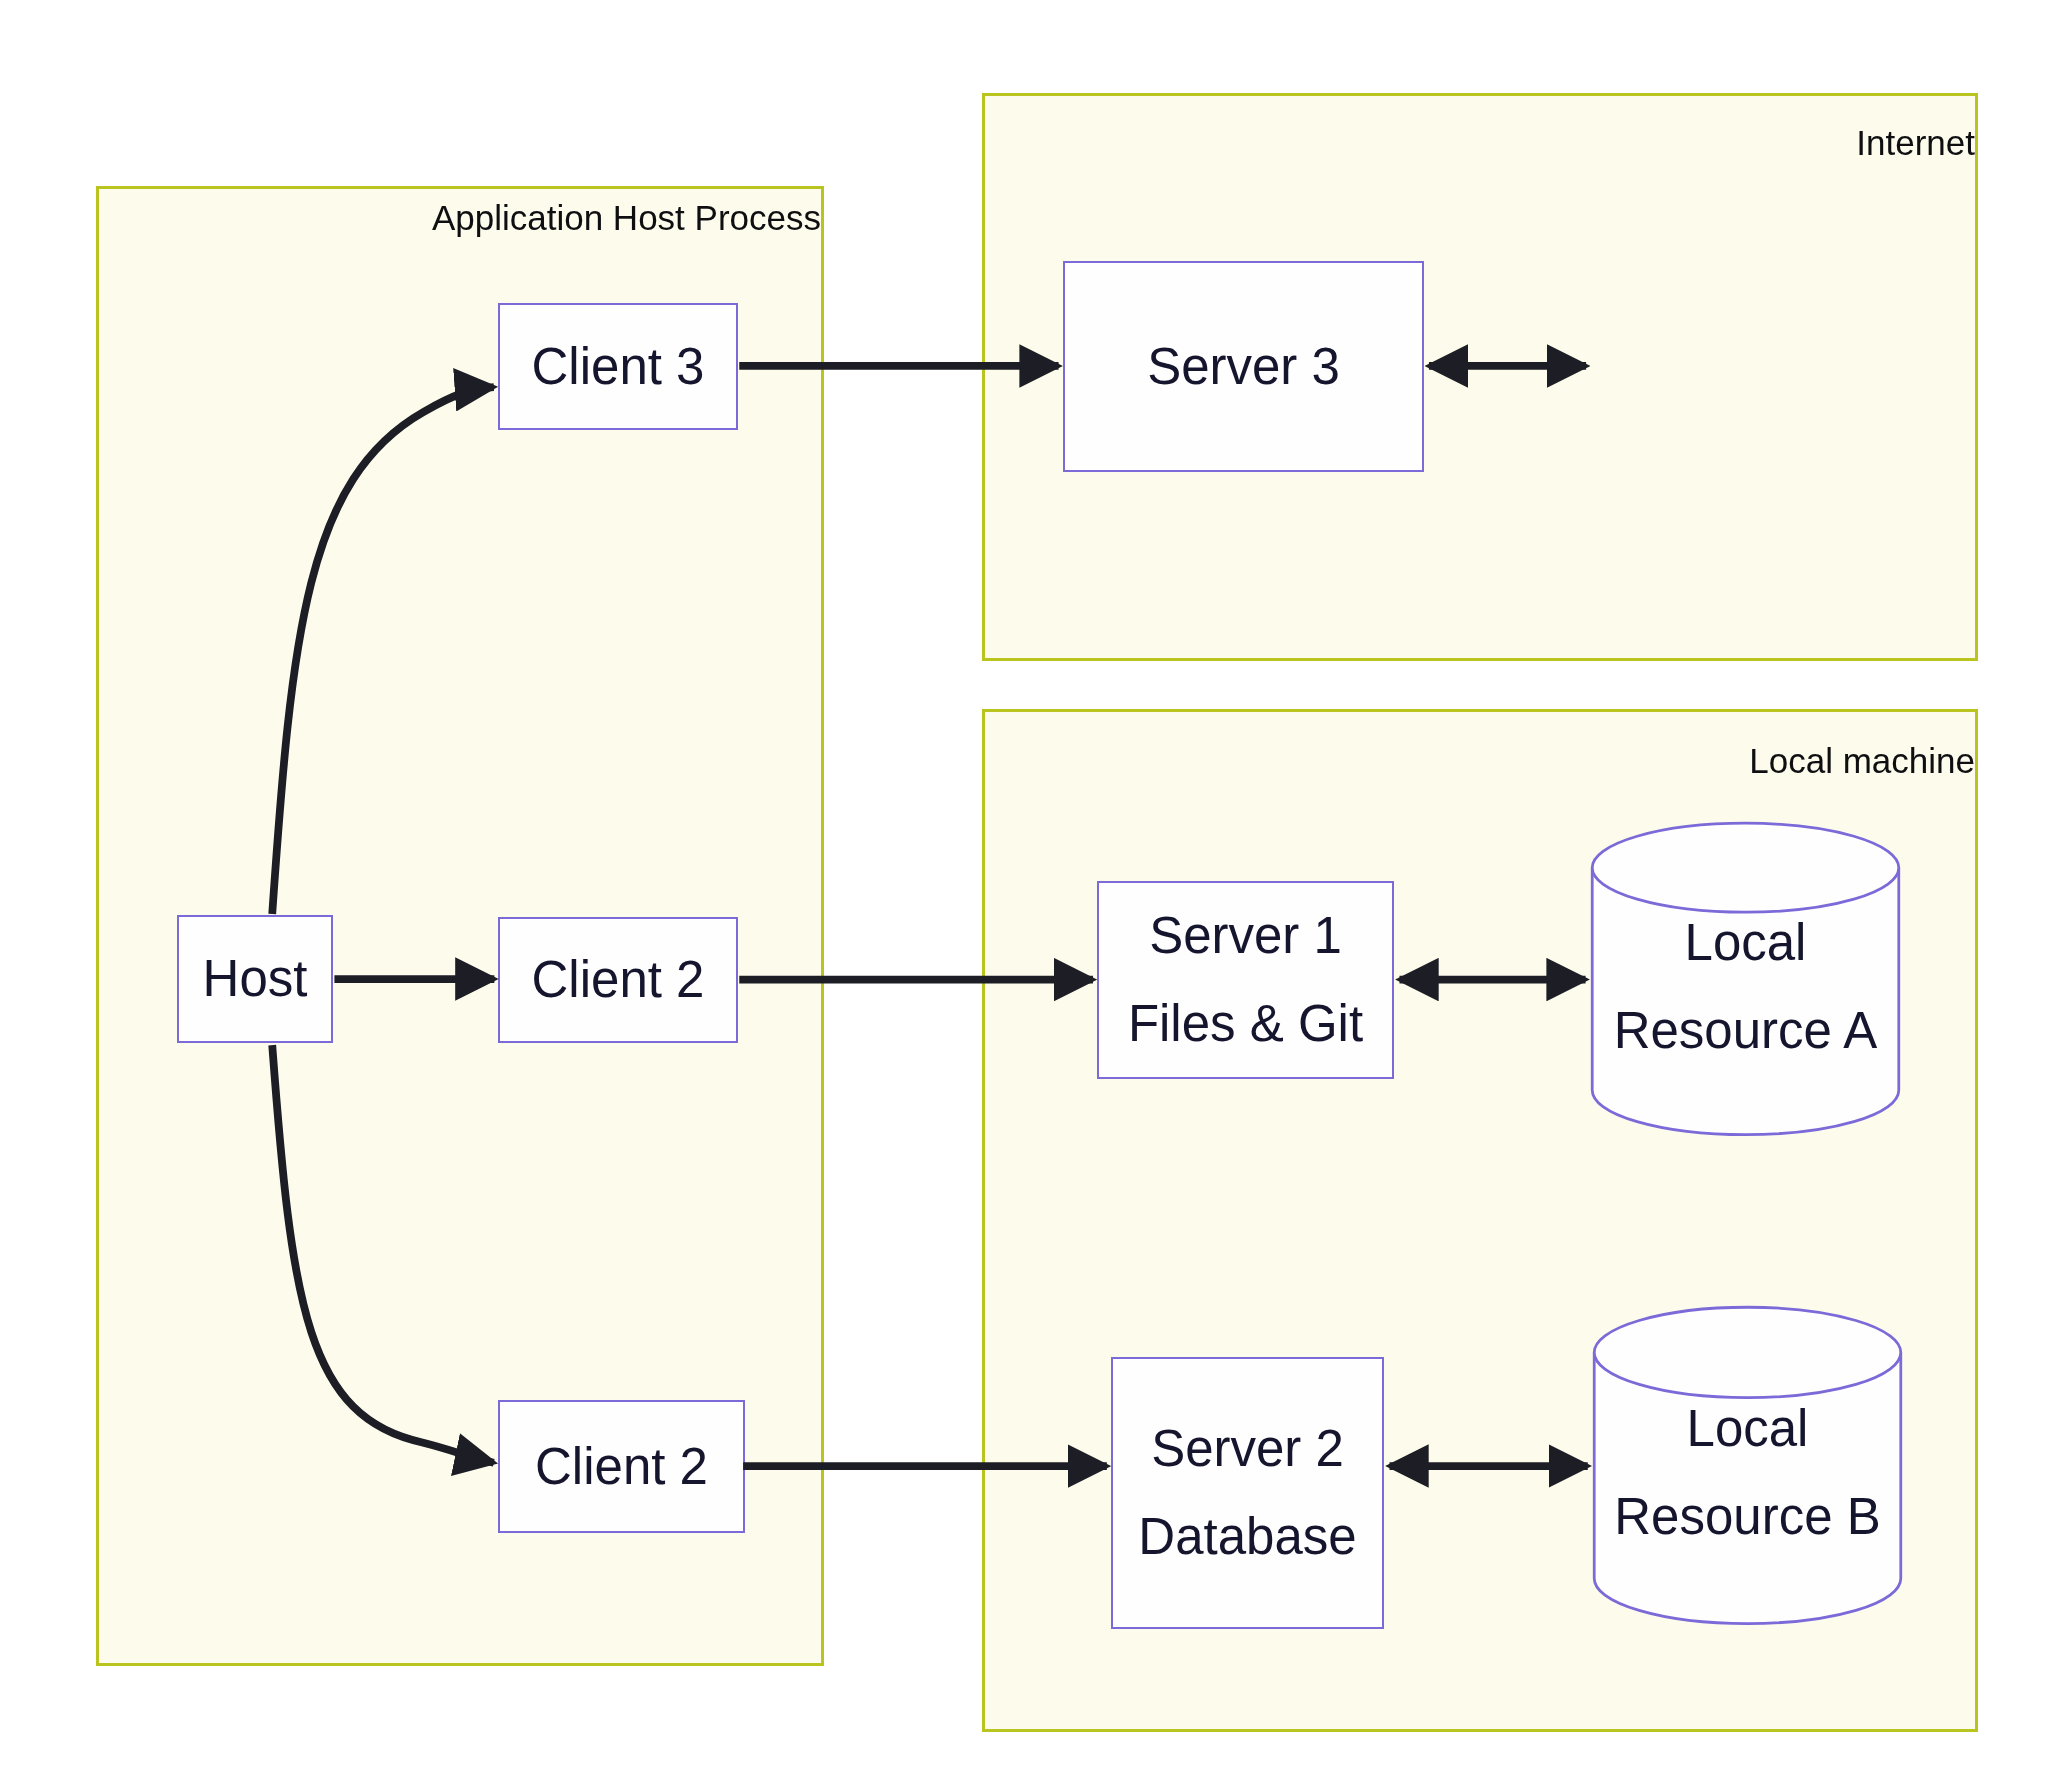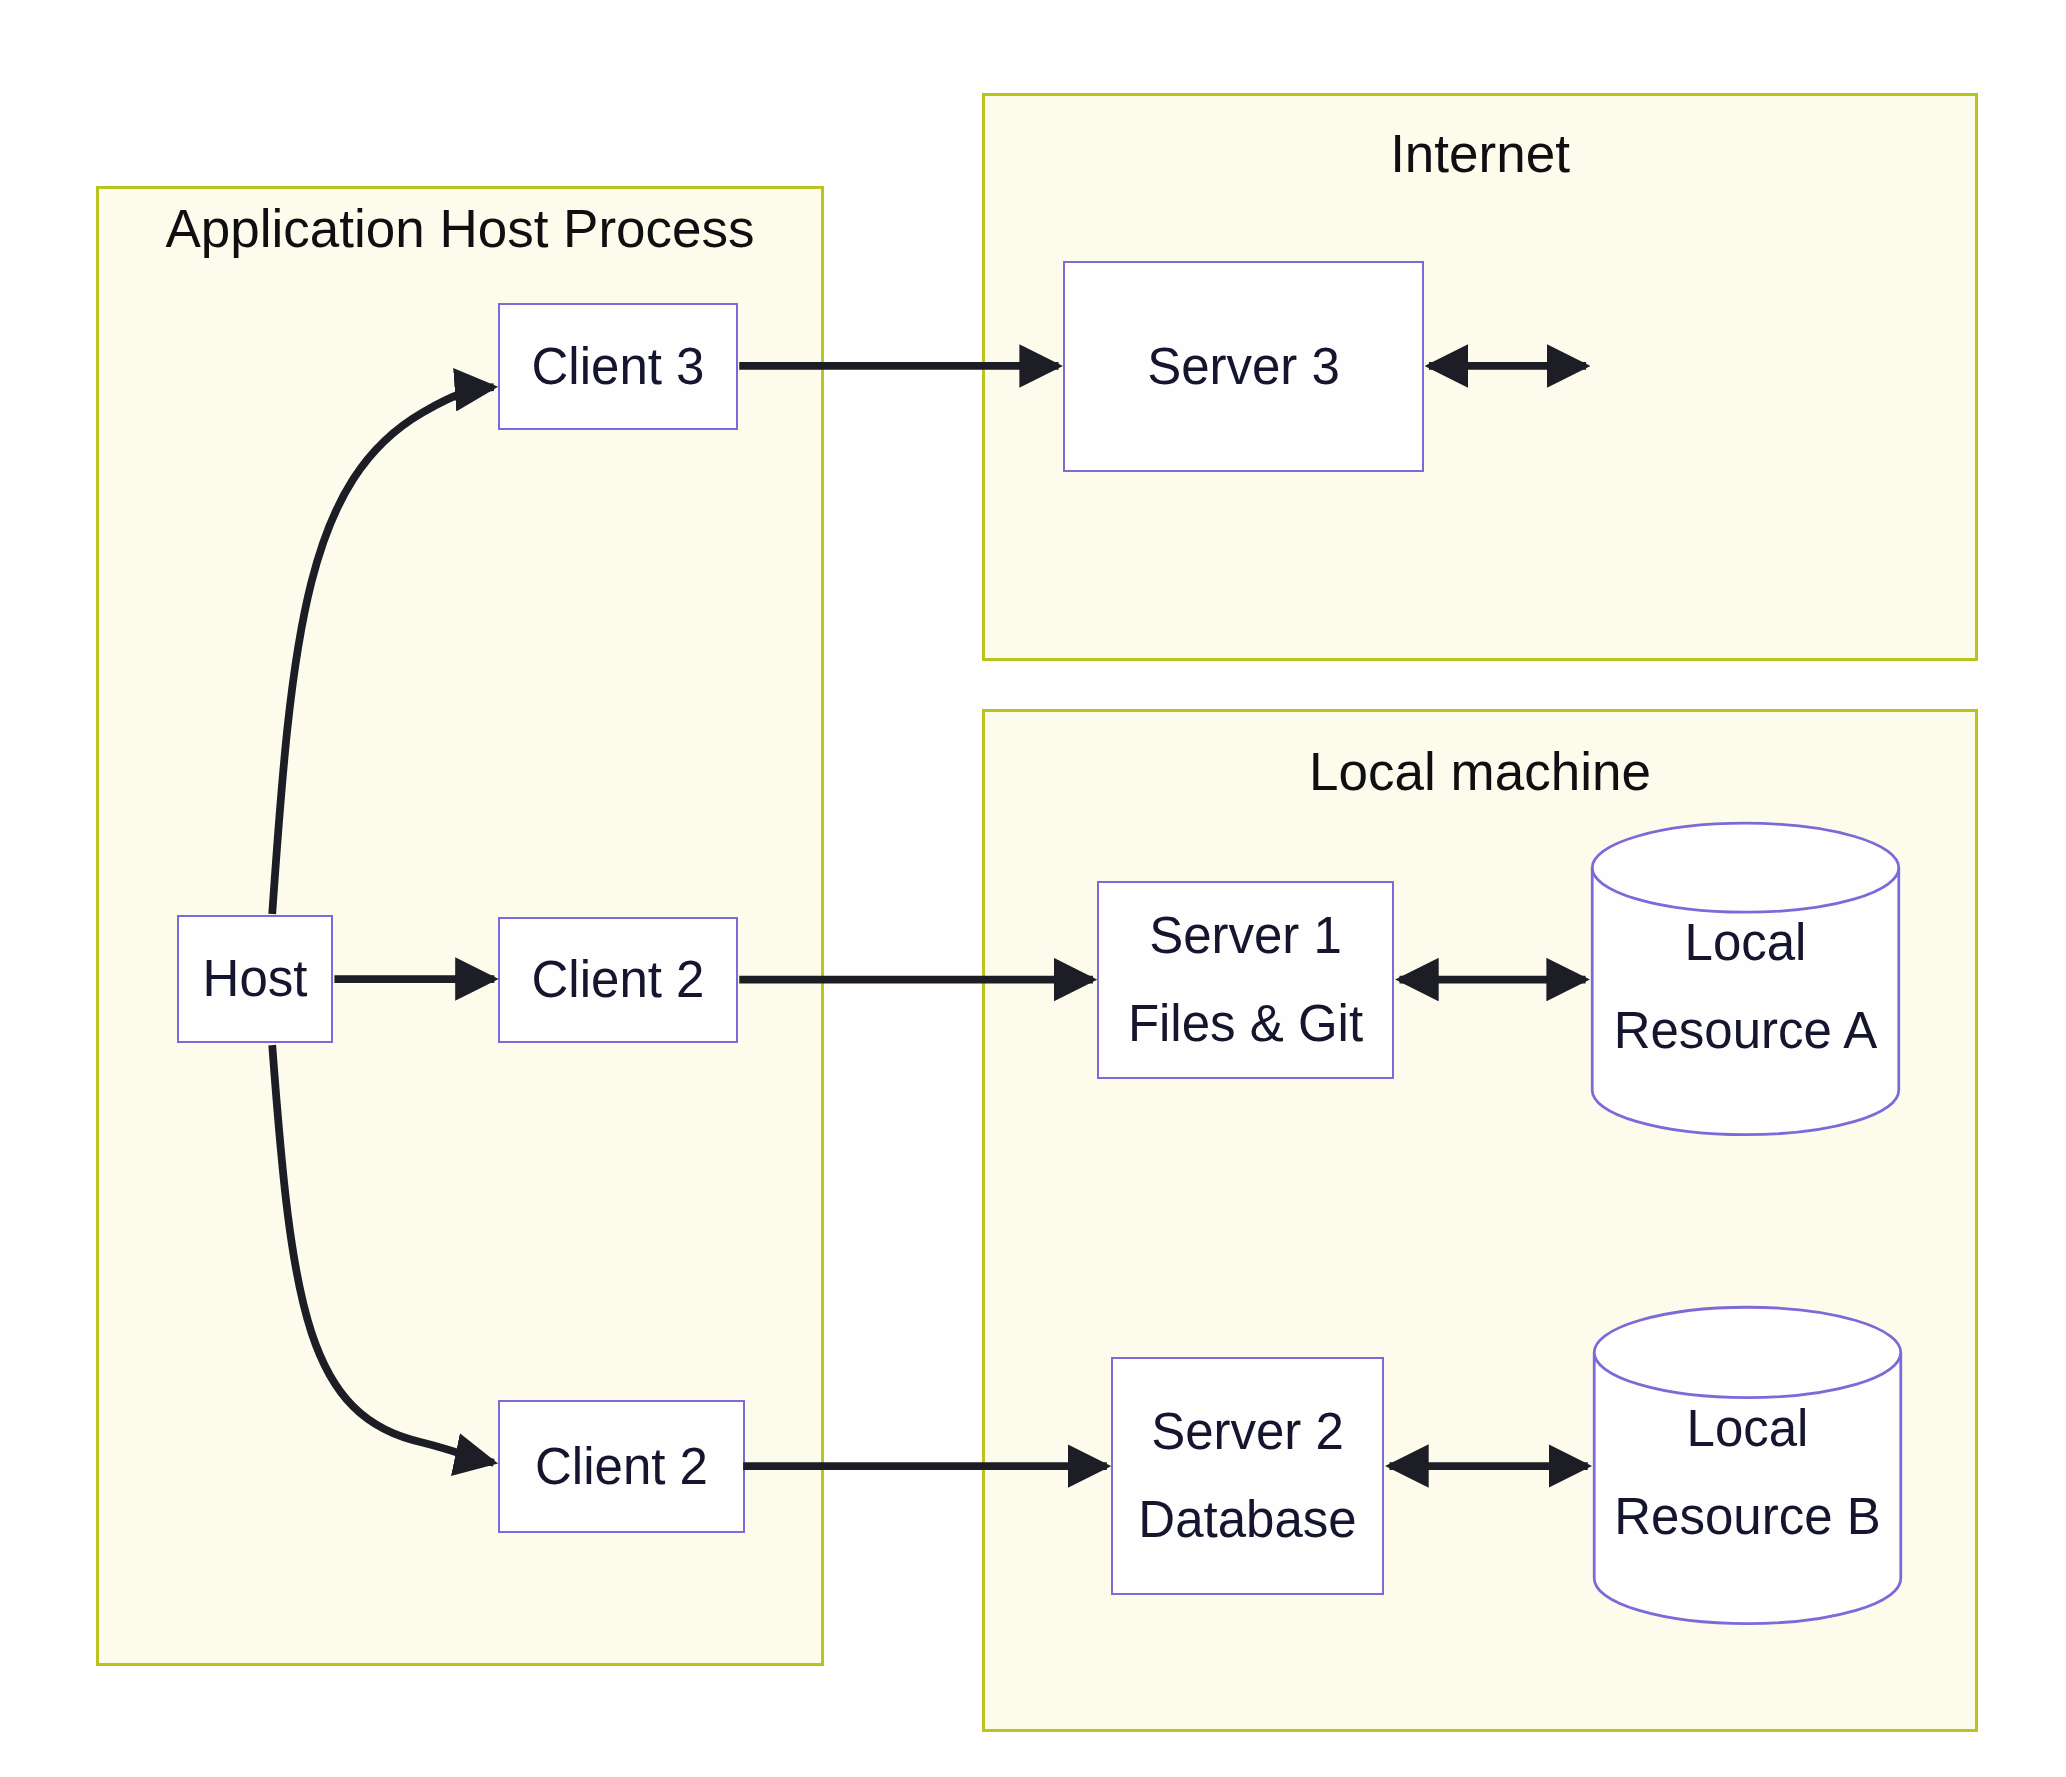--- a/index.html
+++ b/index.html
@@ -22,22 +22,22 @@
   .canvas{position:relative;width:2066px;height:1777px;}
 
   .container{
     position:absolute;
     background:var(--container-fill);
     border:3.3px solid var(--container-border);
     box-sizing:border-box;
   }
   .container-label{
     width:100%;
-    text-align:center;
-    font-size:53px;
+    text-align:right;
+    font-size:35px;
     color:var(--label-text);
   }
   .pad-app{padding-top:9px;}
   .pad-internet{padding-top:27px;}
   .pad-local{padding-top:29px;}
 
   .node{
     position:absolute;
     background:var(--node-fill);
     border:2.2px solid var(--node-border);
@@ -116,21 +116,21 @@
 
   <div class="node" style="left:1063px;top:261px;width:361px;height:211px;">
     <div class="node-line">Server 3</div>
   </div>
 
   <div class="node" style="left:1097px;top:881px;width:297px;height:198px;">
     <div class="node-line">Server 1</div>
     <div class="node-line">Files &amp; Git</div>
   </div>
 
-  <div class="node" style="left:1111px;top:1357px;width:273px;height:238px;">
+  <div class="node" style="left:1111px;top:1357px;width:273px;height:272px;">
     <div class="node-line">Server 2</div>
     <div class="node-line">Database</div>
   </div>
 
 
   <div class="cylinder" style="left:1590px;top:821px;width:311px;height:317px;">
     <svg class="cyl-svg" viewBox="0 0 560 570" preserveAspectRatio="none" aria-hidden="true">
       <path class="cyl-body" d="M 4 84 L 4 484 A 276 80 0 0 0 556 484 L 556 84"></path>
       <ellipse class="cyl-top" cx="280" cy="84" rx="276" ry="80"></ellipse>
     </svg>

